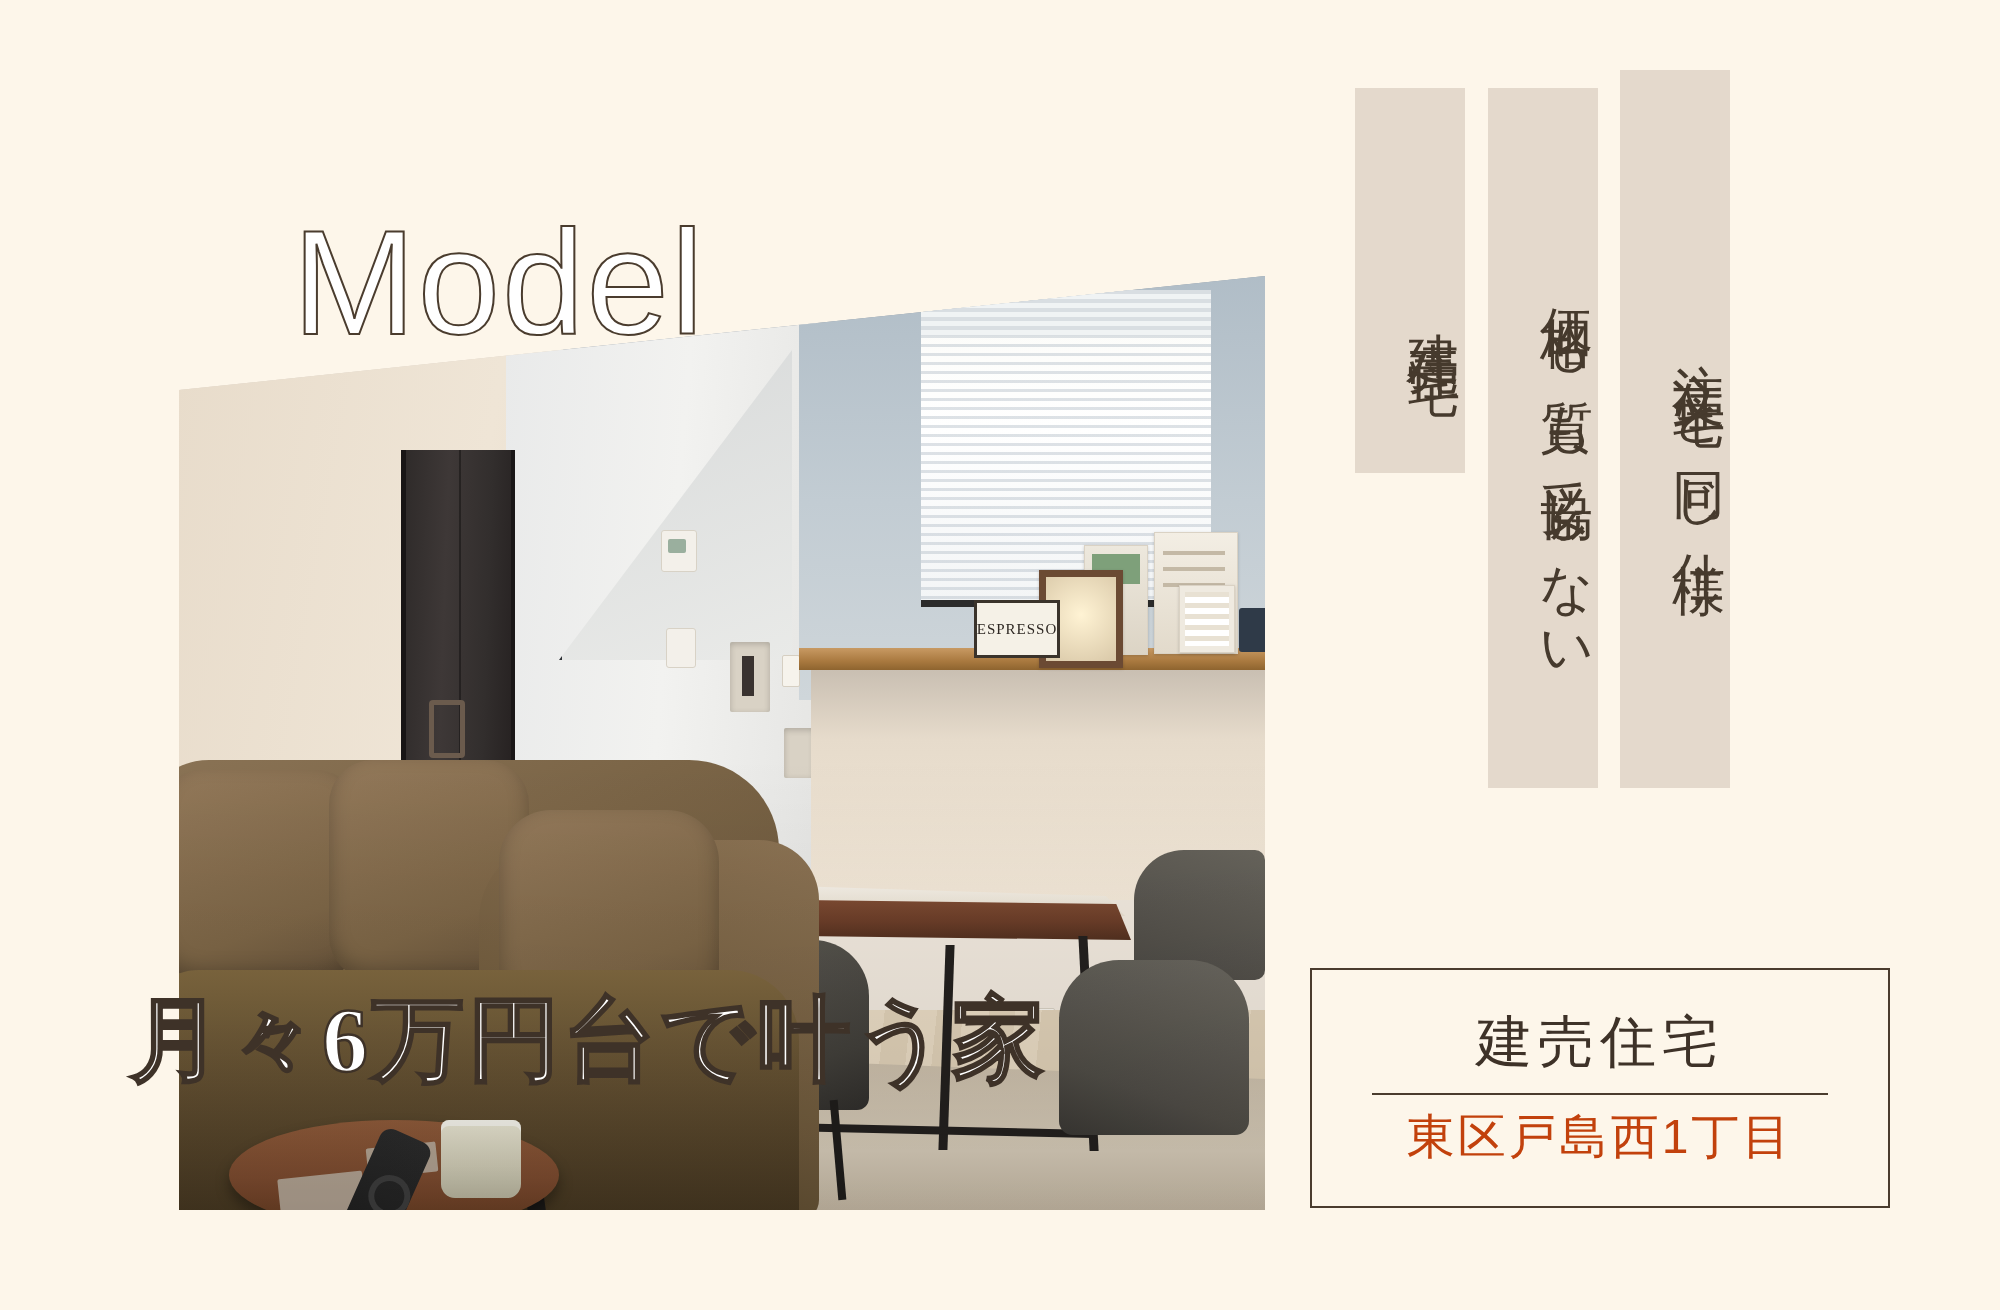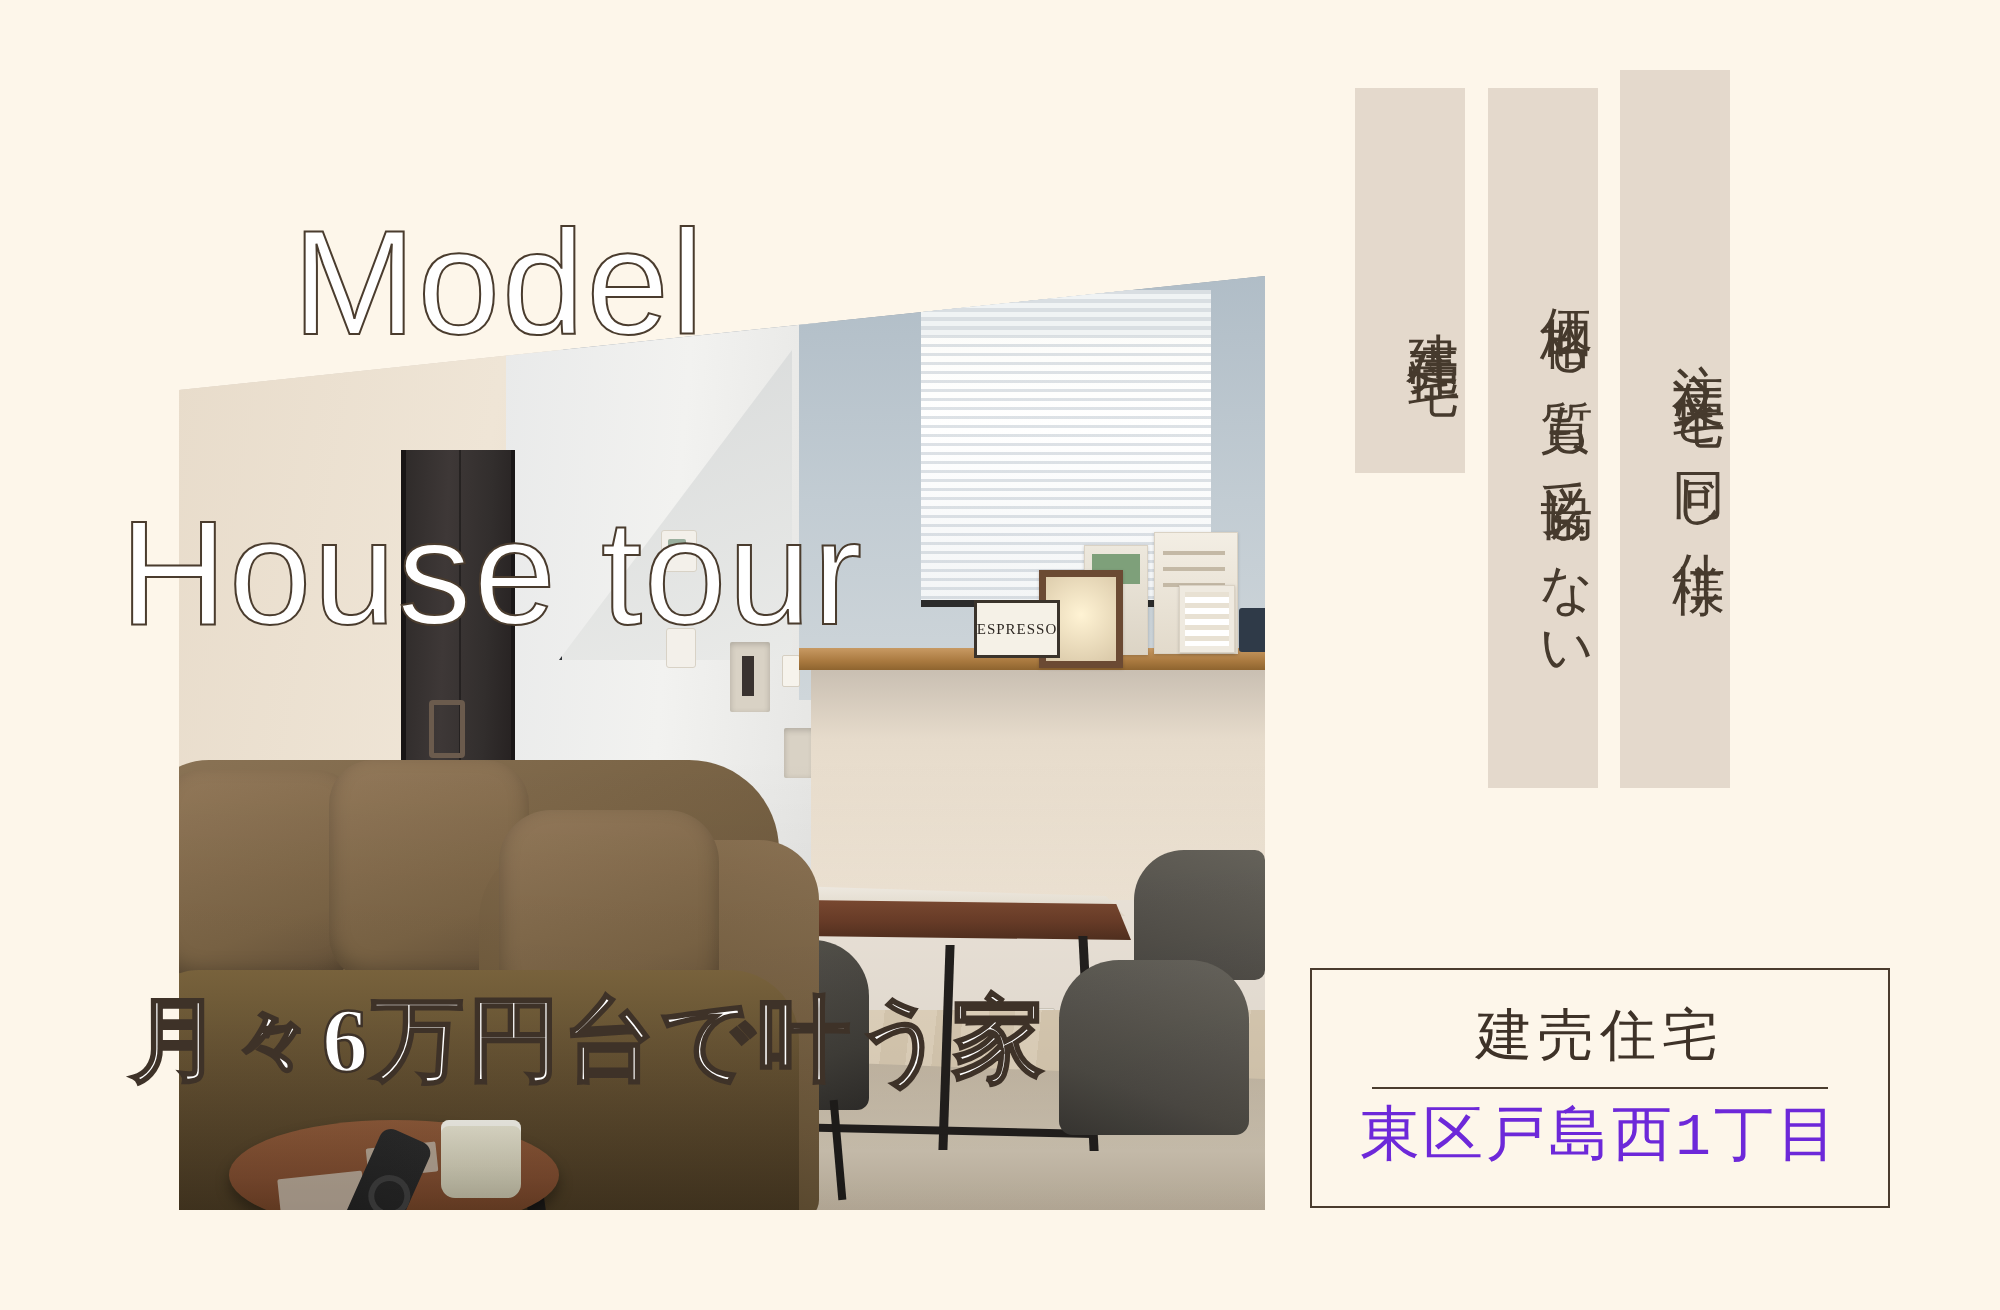--- a/index.html
+++ b/index.html
@@ -275,21 +275,21 @@
   .ib-title{
     font-family:"Liberation Serif",serif;font-size:56px;color:#3E3228;
     letter-spacing:6px;line-height:1.1;
   }
   .ib-sub{
     font-family:"Liberation Serif",serif;font-size:41px;color:#3E3228;
     letter-spacing:3px;margin-top:6px;line-height:1.1;
   }
   .ib-rule{width:456px;height:2px;background:#4A3C2E;margin:20px 0 16px;}
   .ib-addr{
-    font-family:Liberation Mono, monospace;font-size:60px;color:#6d28d9;
+    font-family:Liberation Sans, sans-serif;font-size:48px;color:#c2410c;
     letter-spacing:3px;line-height:1.1;
   }
 </style>
 </head>
 <body>
 
 <div id="poster">
 
   <div class="photo-wrap">
     <div class="photo">
@@ -373,21 +373,20 @@
       <div class="paper pp2"></div>
       <div class="remote"></div>
       <div class="cup"></div>
 
       <div class="photo-shade"></div>
     </div>
   </div>
 
   <div class="title">
     <span>Model</span>
-    <span class="ln2">House tour</span>
   </div>
 
   <div class="tagline">月々6万円台で叶う家</div>
 
   <div class="vpanel vp1">建売住宅</div>
   <div class="vpanel vp2">価格も質も妥協しない</div>
   <div class="vpanel vp3">注文住宅と同じ仕様！</div>
 
   <div class="infobox">
     <div class="ib-title">建売住宅</div>

